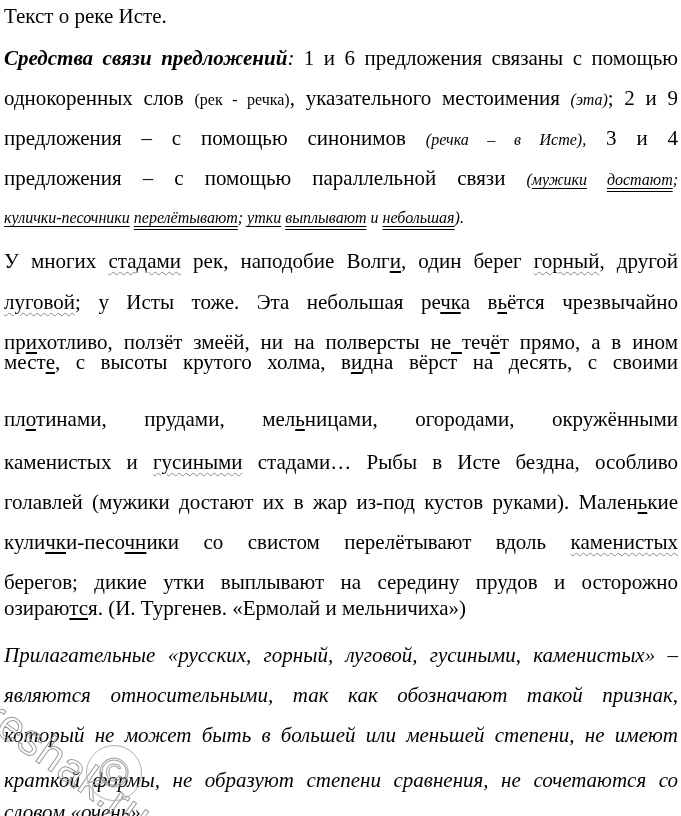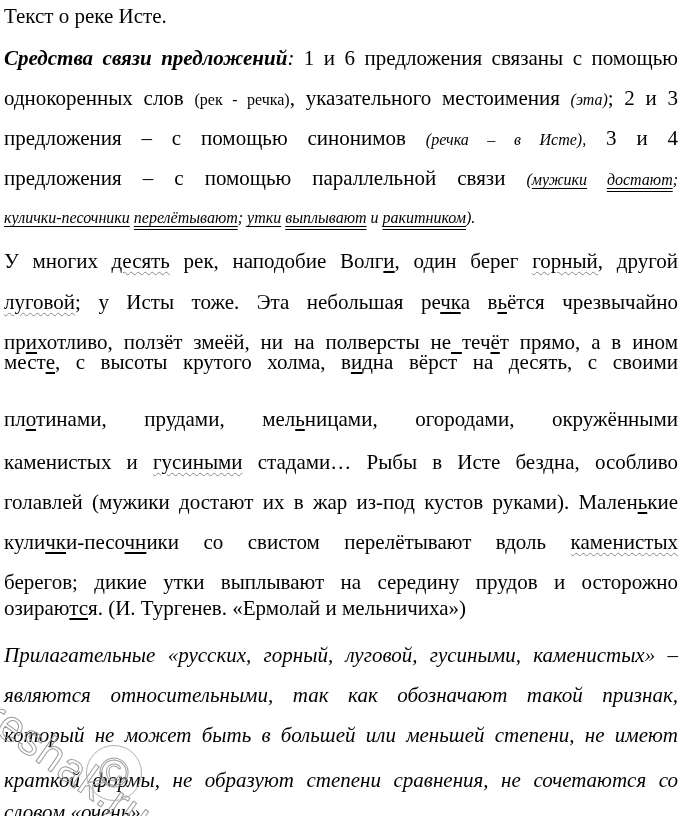--- a/index.html
+++ b/index.html
@@ -41,34 +41,34 @@
 <body>
 
 <div class="page">
 
   <div class="line" style="top:4px;">Текст о реке Исте.</div>
 
   <div class="line just" style="top:46px;">
     <span class="bi">Средства связи предложений</span><span class="it">:</span><span> 1 и 6 предложения связаны с помощью</span>
   </div>
   <div class="line just" style="top:86px;">
-    <span>однокоренных слов </span><span class="small">(рек - речка)</span><span>, указательного местоимения </span><span class="itsm">(эта)</span><span>; 2 и 3</span>
+    <span>однокоренных слов </span><span class="small">(рек - речка)</span><span>, указательного местоимения </span><span class="itsm">(эта)</span><span>; 2 и 9</span>
   </div>
   <div class="line just" style="top:126px;">
     <span>предложения – с помощью синонимов </span><span class="itsm">(речка – в Исте),</span><span> 3 и 4</span>
   </div>
   <div class="line just" style="top:166px;">
     <span>предложения – с помощью параллельной связи </span><span class="itsm"><span>(</span><span class="u1">мужики</span> <span class="u2">достают</span><span>;</span></span>
   </div>
   <div class="line" style="top:204px;">
-    <span class="itsm"><span class="u1">кулички-песочники</span> <span class="u2">перелётывают</span><span>; </span><span class="u1">утки</span> <span class="u2">выплывают</span><span> и </span><span class="u2">ракитником</span><span>).</span></span>
+    <span class="itsm"><span class="u1">кулички-песочники</span> <span class="u2">перелётывают</span><span>; </span><span class="u1">утки</span> <span class="u2">выплывают</span><span> и </span><span class="u2">небольшая</span><span>).</span></span>
   </div>
 
   <div class="line just" style="top:249px;">
-    <span>У многих </span><span class="wavy">десять</span><span> рек, наподобие Волг</span><span class="ul">и</span><span>, один берег </span><span class="wavy">горный</span><span>, другой</span>
+    <span>У многих </span><span class="wavy">стадами</span><span> рек, наподобие Волг</span><span class="ul">и</span><span>, один берег </span><span class="wavy">горный</span><span>, другой</span>
   </div>
   <div class="line just" style="top:290px;">
     <span class="wavy">луговой</span><span>; у Исты тоже. Эта небольшая ре</span><span class="ul">чк</span><span>а в</span><span class="ul">ь</span><span>ётся чрезвычайно</span>
   </div>
   <div class="line just" style="top:330px;">
     <span>пр</span><span class="ul">и</span><span>хотливо, ползёт змеёй, ни на полверсты не</span><span class="ul"> </span><span>теч</span><span class="ul">ё</span><span>т прямо, а в ином</span>
   </div>
   <div class="line just" style="top:350px;">
     <span>мест</span><span class="ul">е</span><span>, с высоты крутого холма, в</span><span class="ul">и</span><span>дна вёрст на десять, с своими</span>
   </div>

